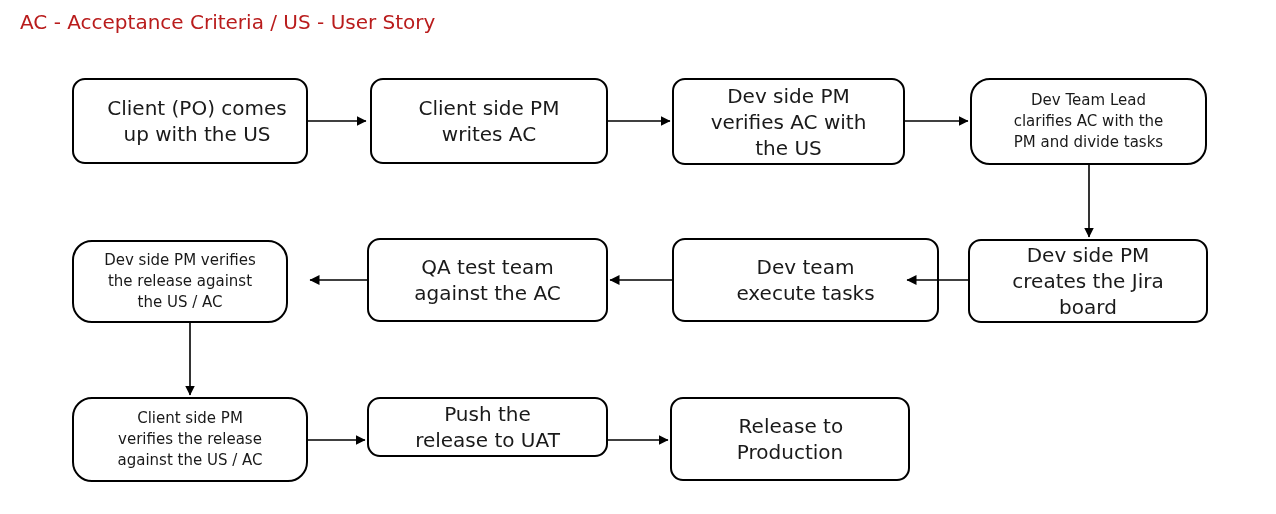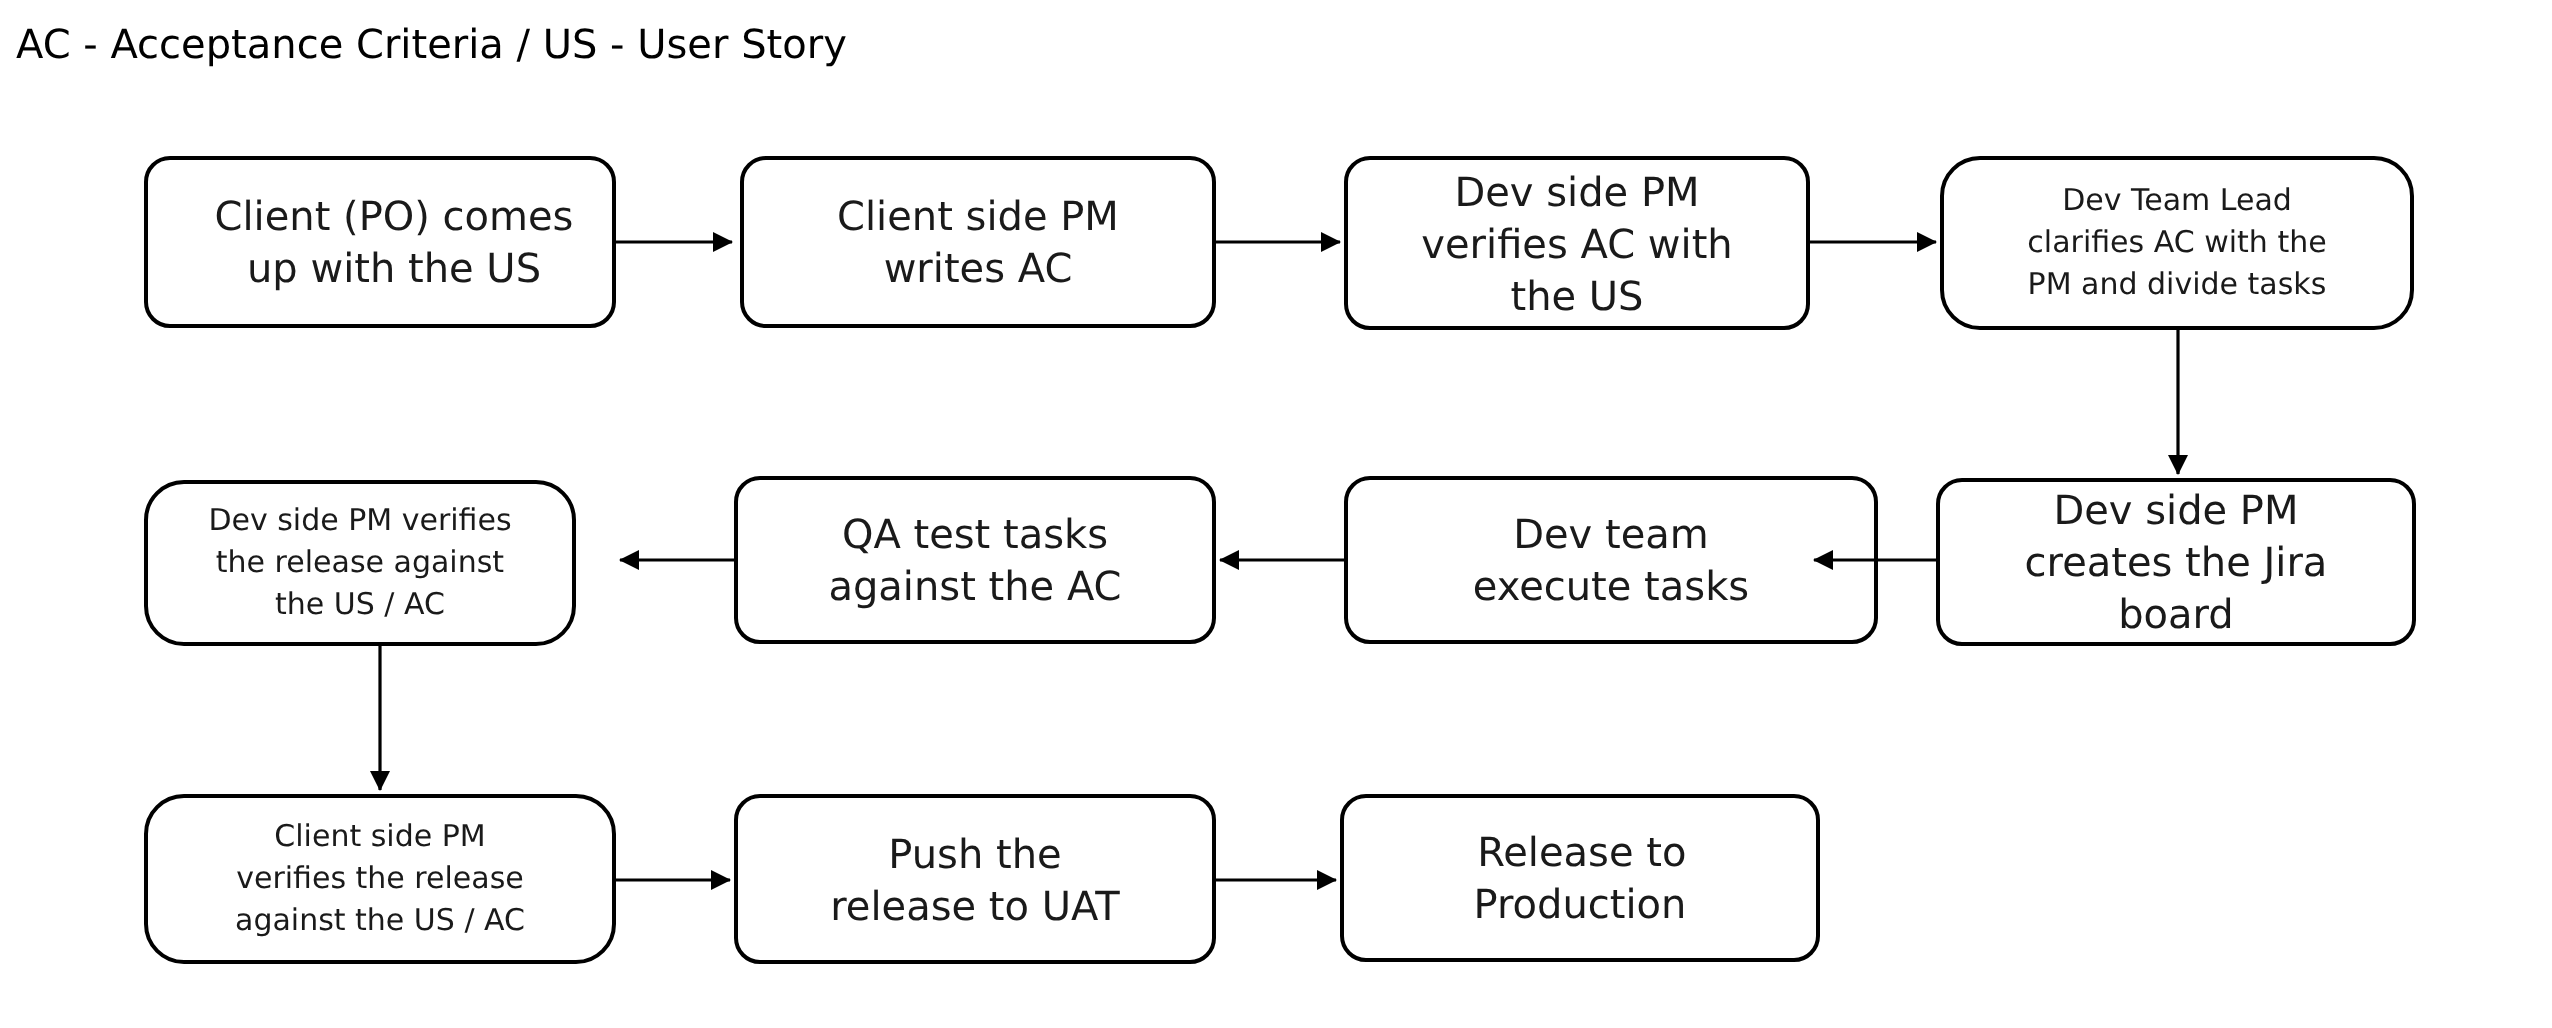--- a/index.html
+++ b/index.html
@@ -10,25 +10,25 @@
   #canvas {
     position: relative;
     width: 1276px;
     height: 514px;
     background: #ffffff;
     font-family: "DejaVu Sans", "Liberation Sans", sans-serif;
     overflow: hidden;
   }
   .diagram-title {
     position: absolute;
-    left: 8px;
+    left: 20px;
     top: 9px;
     font-size: 20px;
     line-height: 26px;
-    color: #000000;
+    color: #b91c1c;
     white-space: pre;
   }
   .node {
     position: absolute;
     box-sizing: border-box;
     background: #ffffff;
     border: 2px solid #000000;
     border-radius: 13px;
     display: flex;
     align-items: center;
@@ -88,35 +88,35 @@
   <div class="node" style="left:968px; top:239px; width:240px; height:84px;">
     <span>Dev side PM
 creates the Jira
 board</span>
   </div>
   <div class="node" style="left:672px; top:238px; width:267px; height:84px;">
     <span>Dev team
 execute tasks</span>
   </div>
   <div class="node" style="left:367px; top:238px; width:241px; height:84px;">
-    <span>QA test tasks
+    <span>QA test team
 against the AC</span>
   </div>
   <div class="node small" style="left:72px; top:240px; width:216px; height:83px;">
     <span>Dev side PM verifies
 the release against
 the US / AC</span>
   </div>
 
   <div class="node small" style="left:72px; top:397px; width:236px; height:85px;">
     <span>Client side PM
 verifies the release
 against the US / AC</span>
   </div>
-  <div class="node" style="left:367px; top:397px; width:241px; height:85px;">
+  <div class="node" style="left:367px; top:397px; width:241px; height:60px;">
     <span>Push the
 release to UAT</span>
   </div>
   <div class="node" style="left:670px; top:397px; width:240px; height:84px;text-align:right;">
     <span>Release to
 Production</span>
   </div>
 
   <svg class="edges" viewBox="0 0 1276 514" xmlns="http://www.w3.org/2000/svg">
     <defs>

